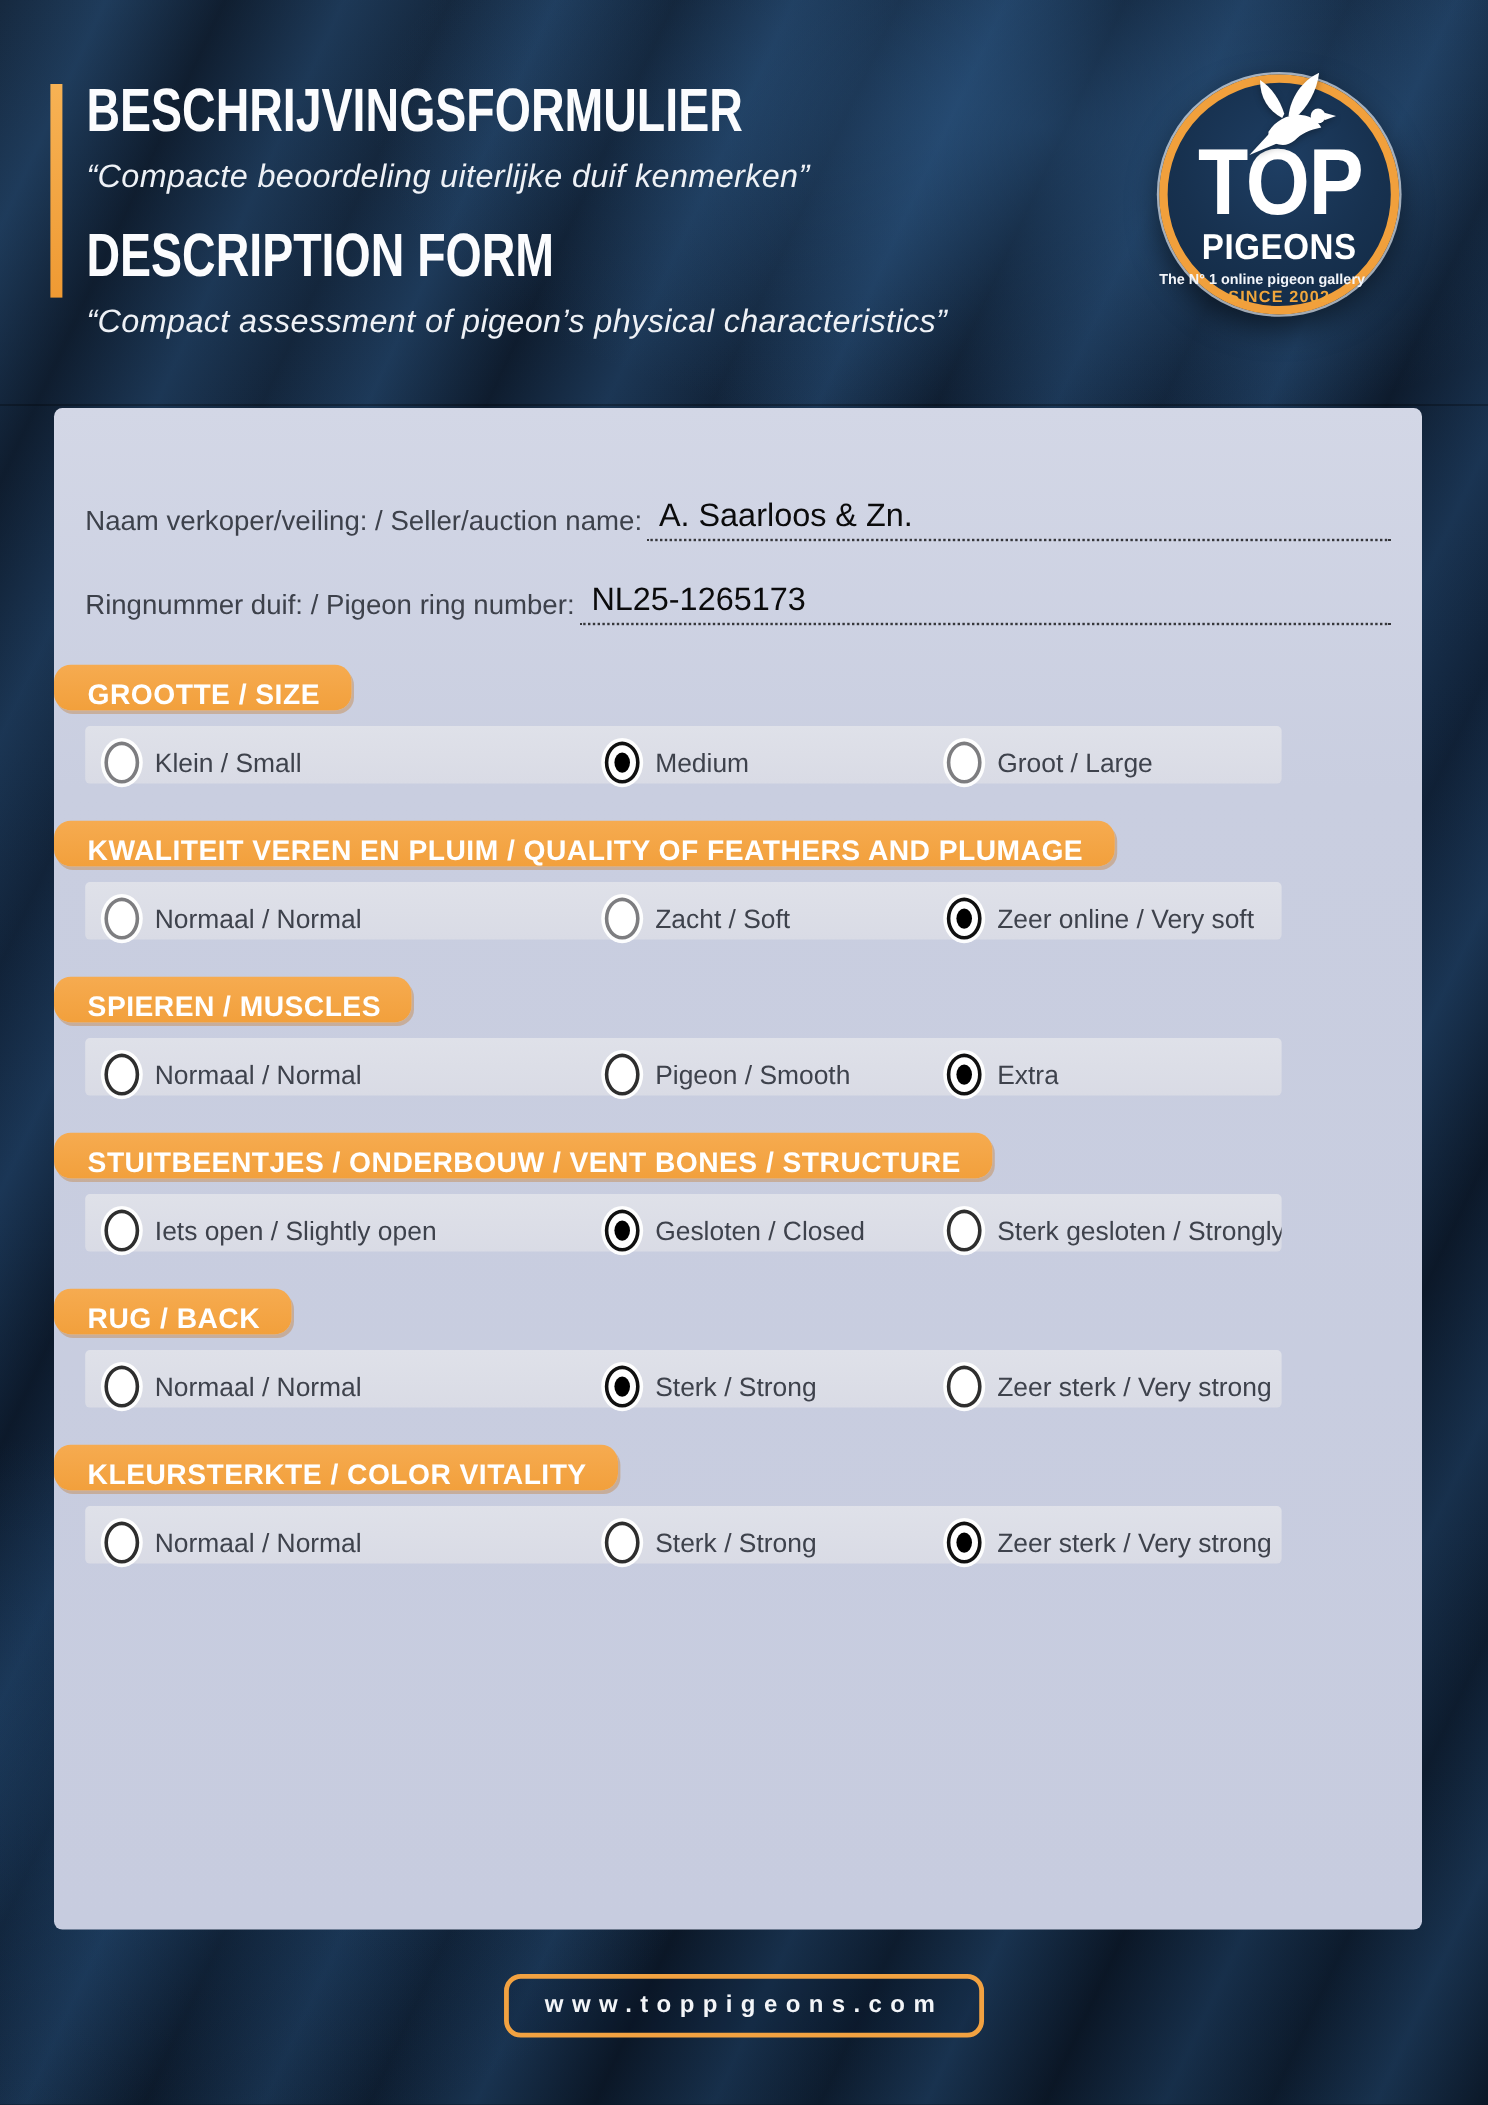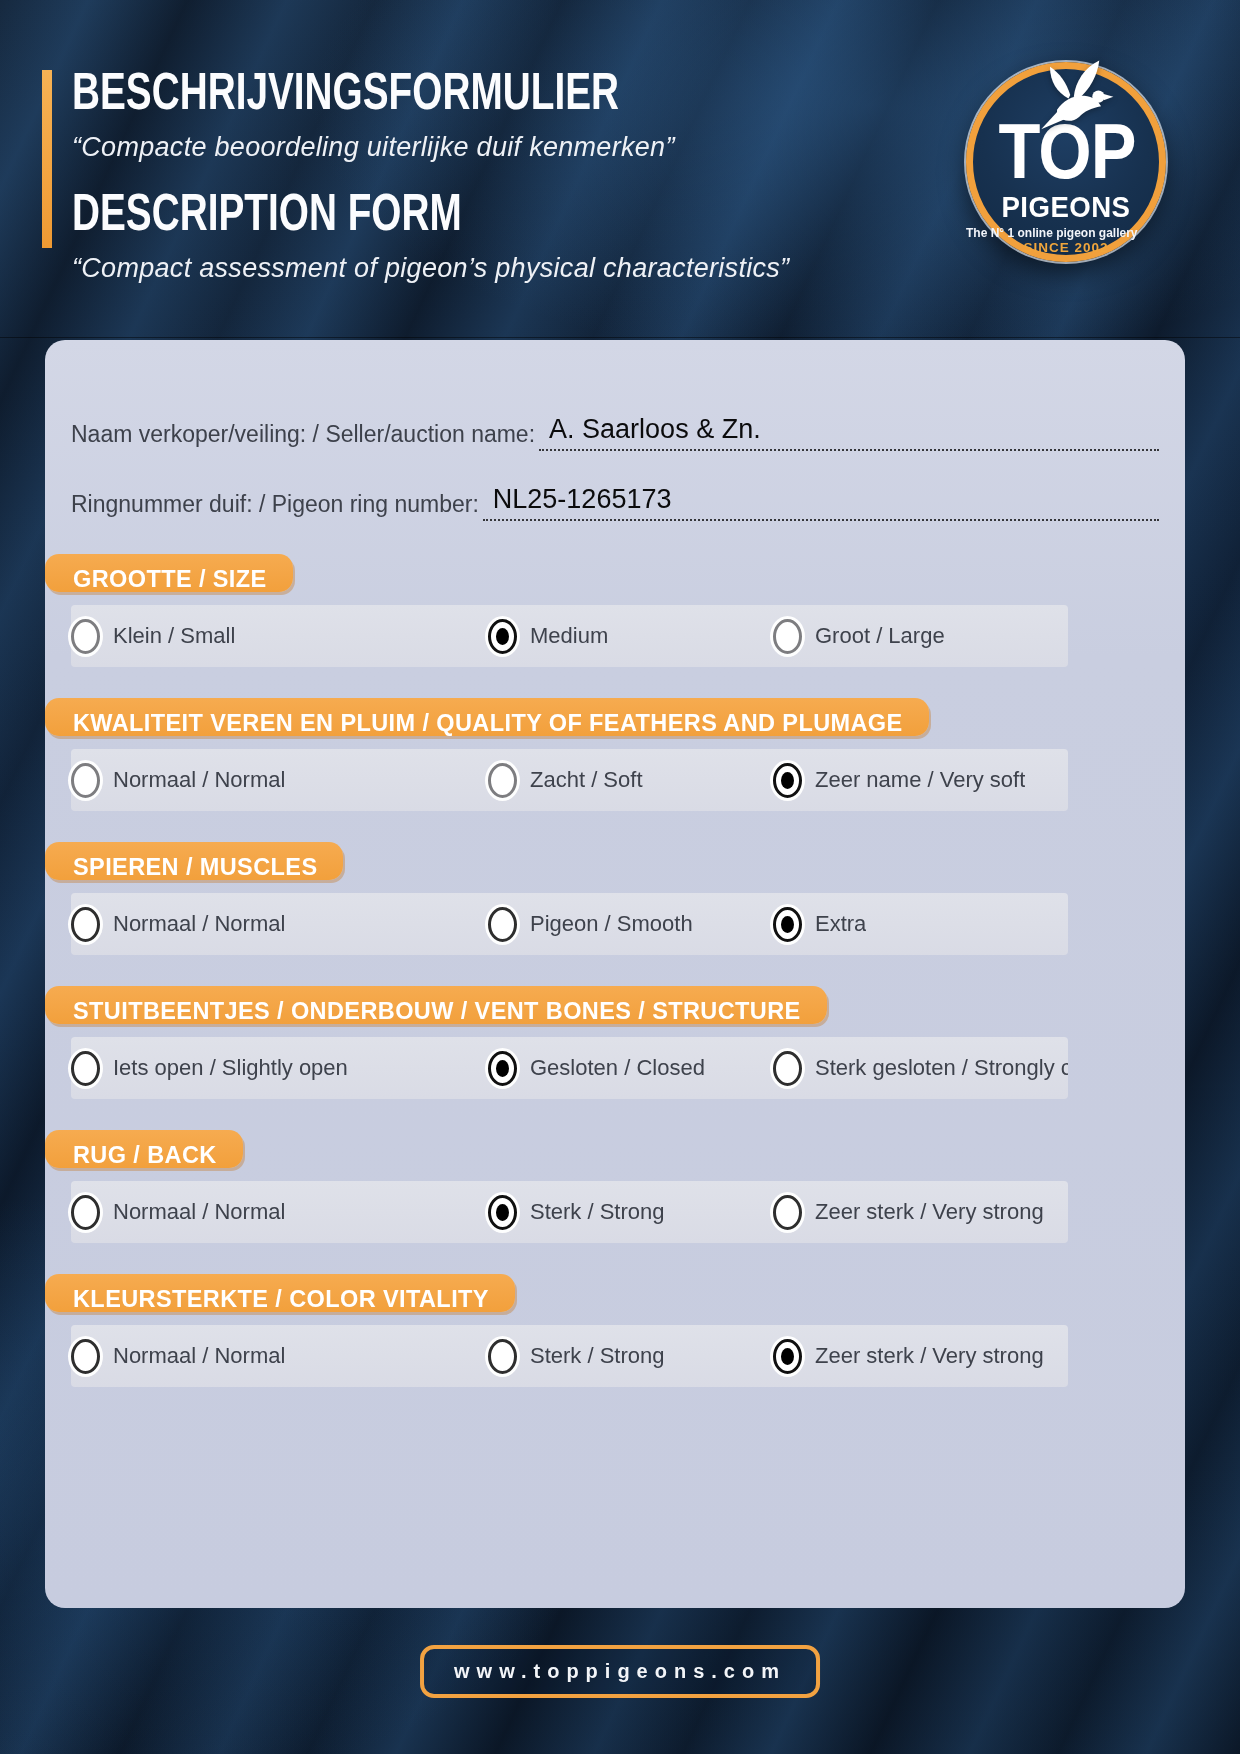--- a/index.html
+++ b/index.html
@@ -44,41 +44,41 @@
     font-size:30px; font-weight:800; color:#ffffff; transform:scaleX(0.92); letter-spacing:0.5px; }
   .logo-tagline { position:absolute; top:164px; left:0; right:0; z-index:2;
     font-size:12px; font-weight:700; color:#f2f5fa; }
   .logo-since { position:absolute; top:178px; left:0; right:0; text-align:center; z-index:2;
     font-size:13.5px; font-weight:800; color:#f0a63c; letter-spacing:1px; }
   .pigeon { position:absolute; top:-10px; left:62px; width:88px; height:84px; z-index:3;
     filter:drop-shadow(0 2px 3px rgba(0,0,0,0.3)); }
 
   
   .card { position:absolute; left:45px; top:340px; width:1140px; height:1268px;
-    border-radius:20px; padding:0 26px;
+    border-radius:7px; padding:0 26px;
     background:linear-gradient(180deg, #d3d7e6 0%, #c9cee0 25%, #c7ccdf 100%); }
 
   .fields { padding-top:74px; }
   .field-row { display:flex; align-items:flex-end; margin-bottom:33px; height:37px; }
   .field-label { font-size:23px; font-weight:500; color:#3d414b; white-space:nowrap;
     padding-bottom:3px; }
   .field-line { flex:1; margin-left:4px; border-bottom:2px dotted #35363a;
     height:100%; display:flex; align-items:flex-start; cursor:text; }
   .field-value { font-size:27px; font-weight:400; color:#0b0b0c; padding:0 0 3px 10px;
     white-space:nowrap; }
 
   .section { margin-top:31px; }
   .section:first-of-type { margin-top:40px; }
   .tag { display:inline-block; margin-left:-26px; height:38px; line-height:50px;
     padding:0 26px 0 28px; border-radius:14px; color:#ffffff;
     font-size:23.5px; font-weight:600; letter-spacing:0.4px; white-space:nowrap;
     background:linear-gradient(180deg,#f6ab50 0%, #f2a03c 100%);
     box-shadow:2px 3px 0 rgba(196,116,28,0.35); }
-  .options { display:flex; align-items:center; height:62px; width:997px;
-    margin-top:13px; border-radius:4px;
+  .options { display:flex; align-items:flex-end; height:48px; width:997px;
+    margin-top:13px; padding-left:16px; border-radius:4px;
     background:linear-gradient(180deg,#dfe1e9 0%, #d9dbe5 100%); }
   .opt { display:flex; align-items:center; gap:13px; min-width:0; }
   .opt.c1 { width:417px; } .opt.c2 { width:285px; } .opt.c3 { flex:1; }
   .radio { width:29px; height:35px; border-radius:50%; flex:none; background:#ffffff;
     border:3px solid #2e2e2e; box-shadow:0 0 0 3px rgba(255,255,255,0.95);
     display:flex; align-items:center; justify-content:center; cursor:pointer; }
   .section:nth-of-type(-n+3) .opt:not(.selected) .radio { border-color:#7d7d80; }
   .opt.selected .radio { border-color:#101010; }
   .opt.selected .radio::after { content:""; width:13px; height:17px; border-radius:50%;
     background:#000000; }
@@ -166,21 +166,21 @@
         <div class="opt c1">
           <span class="radio"></span>
           <span class="opt-label">Normaal / Normal</span>
         </div>
         <div class="opt c2">
           <span class="radio"></span>
           <span class="opt-label">Zacht / Soft</span>
         </div>
         <div class="opt c3 selected">
           <span class="radio"></span>
-          <span class="opt-label">Zeer name / Very soft</span>
+          <span class="opt-label">Zeer online / Very soft</span>
         </div>
       </div>
     </div>
 
     <div class="section">
       <div class="tag">SPIEREN / MUSCLES</div>
       <div class="options">
         <div class="opt c1">
           <span class="radio"></span>
           <span class="opt-label">Normaal / Normal</span>

